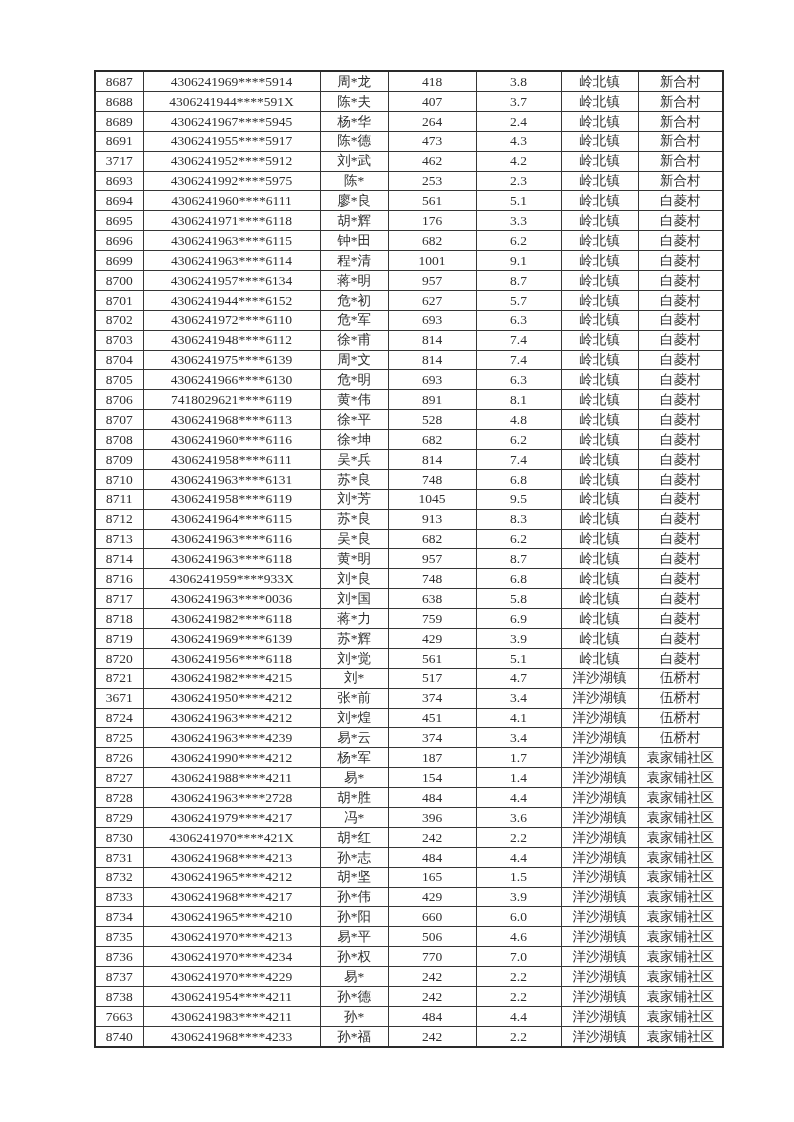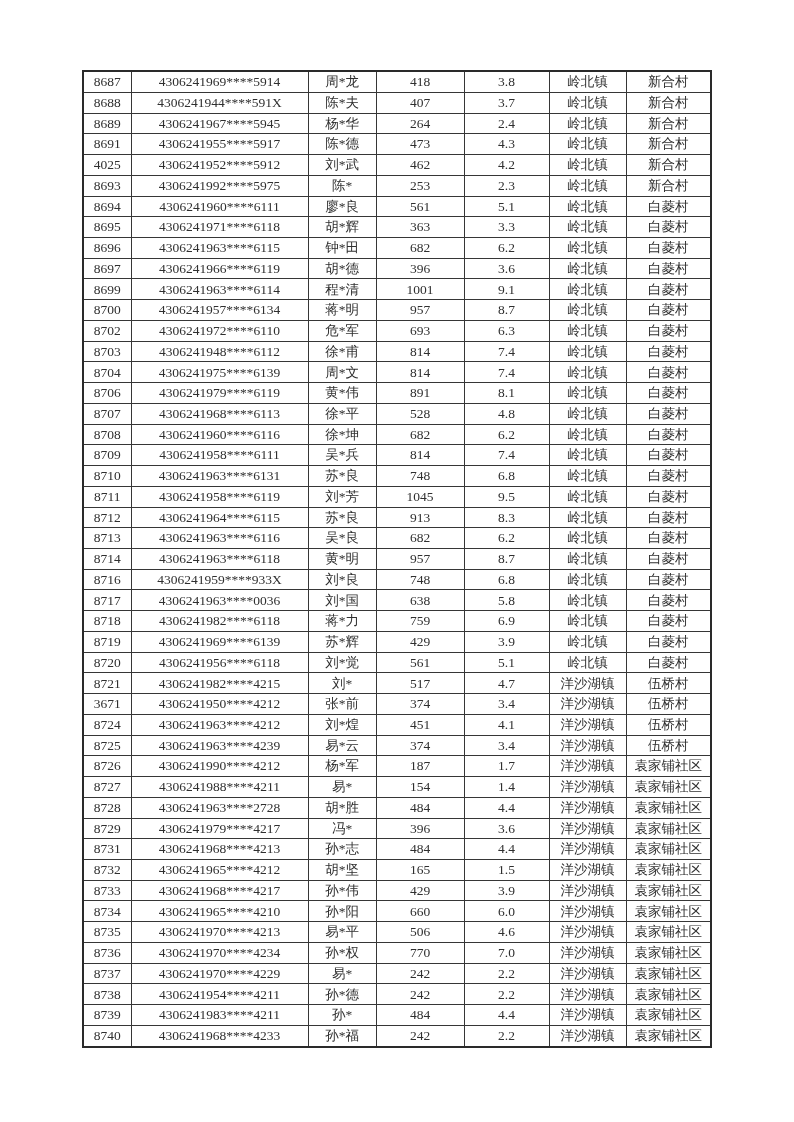--- a/index.html
+++ b/index.html
@@ -10,21 +10,21 @@
   .page {
     position: relative;
     width: 794px;
     height: 1122px;
     background: #ffffff;
     overflow: hidden;
     font-family: "Liberation Serif", "DejaVu Serif", serif;
   }
   table.records {
     position: absolute;
-    left: 82px;
+    left: 94px;
     top: 70px;
     width: 628px;
     height: 978px;
     border-collapse: collapse;
     table-layout: fixed;
     border: 2px solid #2a2a2a;
   }
   table.records td {
     border: 1px solid #363636;
     padding: 0;
@@ -90,21 +90,21 @@
         <tr>
           <td>8691</td>
           <td>4306241955****5917</td>
           <td>陈*德</td>
           <td>473</td>
           <td>4.3</td>
           <td>岭北镇</td>
           <td>新合村</td>
         </tr>
         <tr>
-          <td>4025</td>
+          <td>3717</td>
           <td>4306241952****5912</td>
           <td>刘*武</td>
           <td>462</td>
           <td>4.2</td>
           <td>岭北镇</td>
           <td>新合村</td>
         </tr>
         <tr>
           <td>8693</td>
           <td>4306241992****5975</td>
@@ -120,62 +120,62 @@
           <td>廖*良</td>
           <td>561</td>
           <td>5.1</td>
           <td>岭北镇</td>
           <td>白菱村</td>
         </tr>
         <tr>
           <td>8695</td>
           <td>4306241971****6118</td>
           <td>胡*辉</td>
-          <td>363</td>
+          <td>176</td>
           <td>3.3</td>
           <td>岭北镇</td>
           <td>白菱村</td>
         </tr>
         <tr>
           <td>8696</td>
           <td>4306241963****6115</td>
           <td>钟*田</td>
           <td>682</td>
           <td>6.2</td>
           <td>岭北镇</td>
           <td>白菱村</td>
         </tr>
         <tr>
-          <td>8697</td>
-          <td>4306241966****6119</td>
-          <td>胡*德</td>
-          <td>396</td>
-          <td>3.6</td>
-          <td>岭北镇</td>
-          <td>白菱村</td>
-        </tr>
-        <tr>
           <td>8699</td>
           <td>4306241963****6114</td>
           <td>程*清</td>
           <td>1001</td>
           <td>9.1</td>
           <td>岭北镇</td>
           <td>白菱村</td>
         </tr>
         <tr>
           <td>8700</td>
           <td>4306241957****6134</td>
           <td>蒋*明</td>
           <td>957</td>
           <td>8.7</td>
           <td>岭北镇</td>
           <td>白菱村</td>
         </tr>
         <tr>
+          <td>8701</td>
+          <td>4306241944****6152</td>
+          <td>危*初</td>
+          <td>627</td>
+          <td>5.7</td>
+          <td>岭北镇</td>
+          <td>白菱村</td>
+        </tr>
+        <tr>
           <td>8702</td>
           <td>4306241972****6110</td>
           <td>危*军</td>
           <td>693</td>
           <td>6.3</td>
           <td>岭北镇</td>
           <td>白菱村</td>
         </tr>
         <tr>
           <td>8703</td>
@@ -189,22 +189,31 @@
         <tr>
           <td>8704</td>
           <td>4306241975****6139</td>
           <td>周*文</td>
           <td>814</td>
           <td>7.4</td>
           <td>岭北镇</td>
           <td>白菱村</td>
         </tr>
         <tr>
+          <td>8705</td>
+          <td>4306241966****6130</td>
+          <td>危*明</td>
+          <td>693</td>
+          <td>6.3</td>
+          <td>岭北镇</td>
+          <td>白菱村</td>
+        </tr>
+        <tr>
           <td>8706</td>
-          <td>4306241979****6119</td>
+          <td>7418029621****6119</td>
           <td>黄*伟</td>
           <td>891</td>
           <td>8.1</td>
           <td>岭北镇</td>
           <td>白菱村</td>
         </tr>
         <tr>
           <td>8707</td>
           <td>4306241968****6113</td>
           <td>徐*平</td>
@@ -387,20 +396,29 @@
         <tr>
           <td>8729</td>
           <td>4306241979****4217</td>
           <td>冯*</td>
           <td>396</td>
           <td>3.6</td>
           <td>洋沙湖镇</td>
           <td>袁家铺社区</td>
         </tr>
         <tr>
+          <td>8730</td>
+          <td>4306241970****421X</td>
+          <td>胡*红</td>
+          <td>242</td>
+          <td>2.2</td>
+          <td>洋沙湖镇</td>
+          <td>袁家铺社区</td>
+        </tr>
+        <tr>
           <td>8731</td>
           <td>4306241968****4213</td>
           <td>孙*志</td>
           <td>484</td>
           <td>4.4</td>
           <td>洋沙湖镇</td>
           <td>袁家铺社区</td>
         </tr>
         <tr>
           <td>8732</td>
@@ -459,21 +477,21 @@
         <tr>
           <td>8738</td>
           <td>4306241954****4211</td>
           <td>孙*德</td>
           <td>242</td>
           <td>2.2</td>
           <td>洋沙湖镇</td>
           <td>袁家铺社区</td>
         </tr>
         <tr>
-          <td>8739</td>
+          <td>7663</td>
           <td>4306241983****4211</td>
           <td>孙*</td>
           <td>484</td>
           <td>4.4</td>
           <td>洋沙湖镇</td>
           <td>袁家铺社区</td>
         </tr>
         <tr>
           <td>8740</td>
           <td>4306241968****4233</td>

